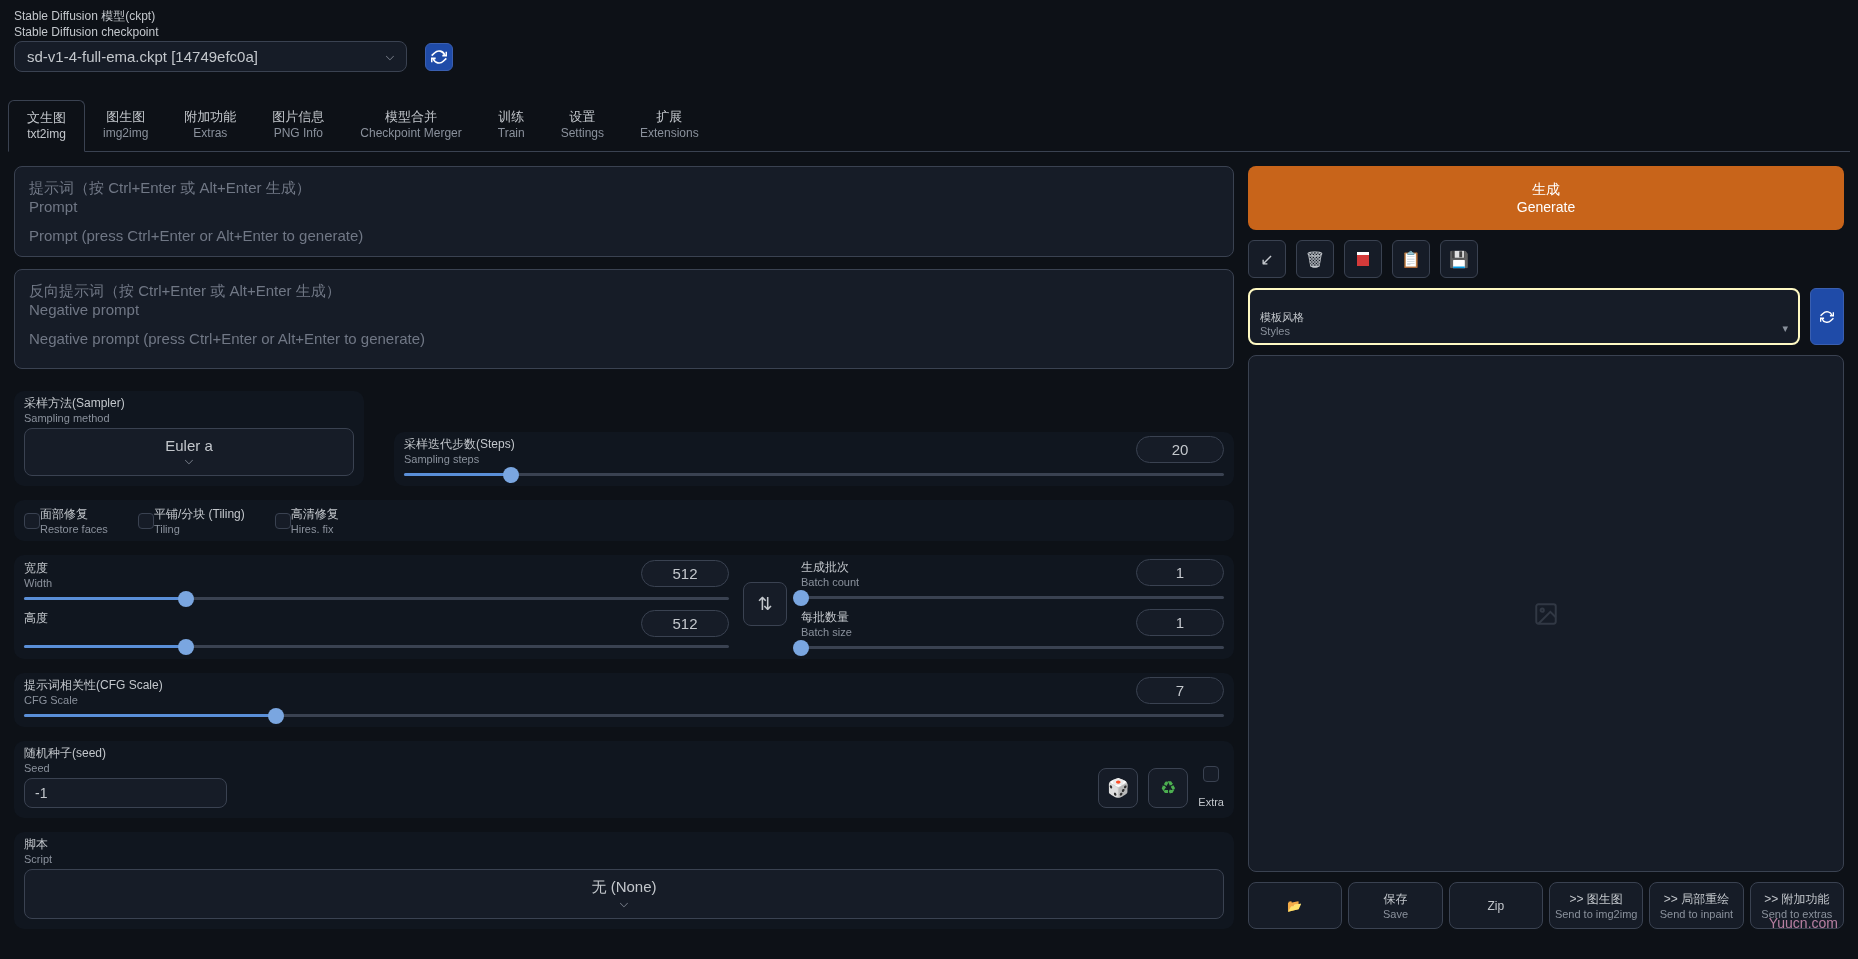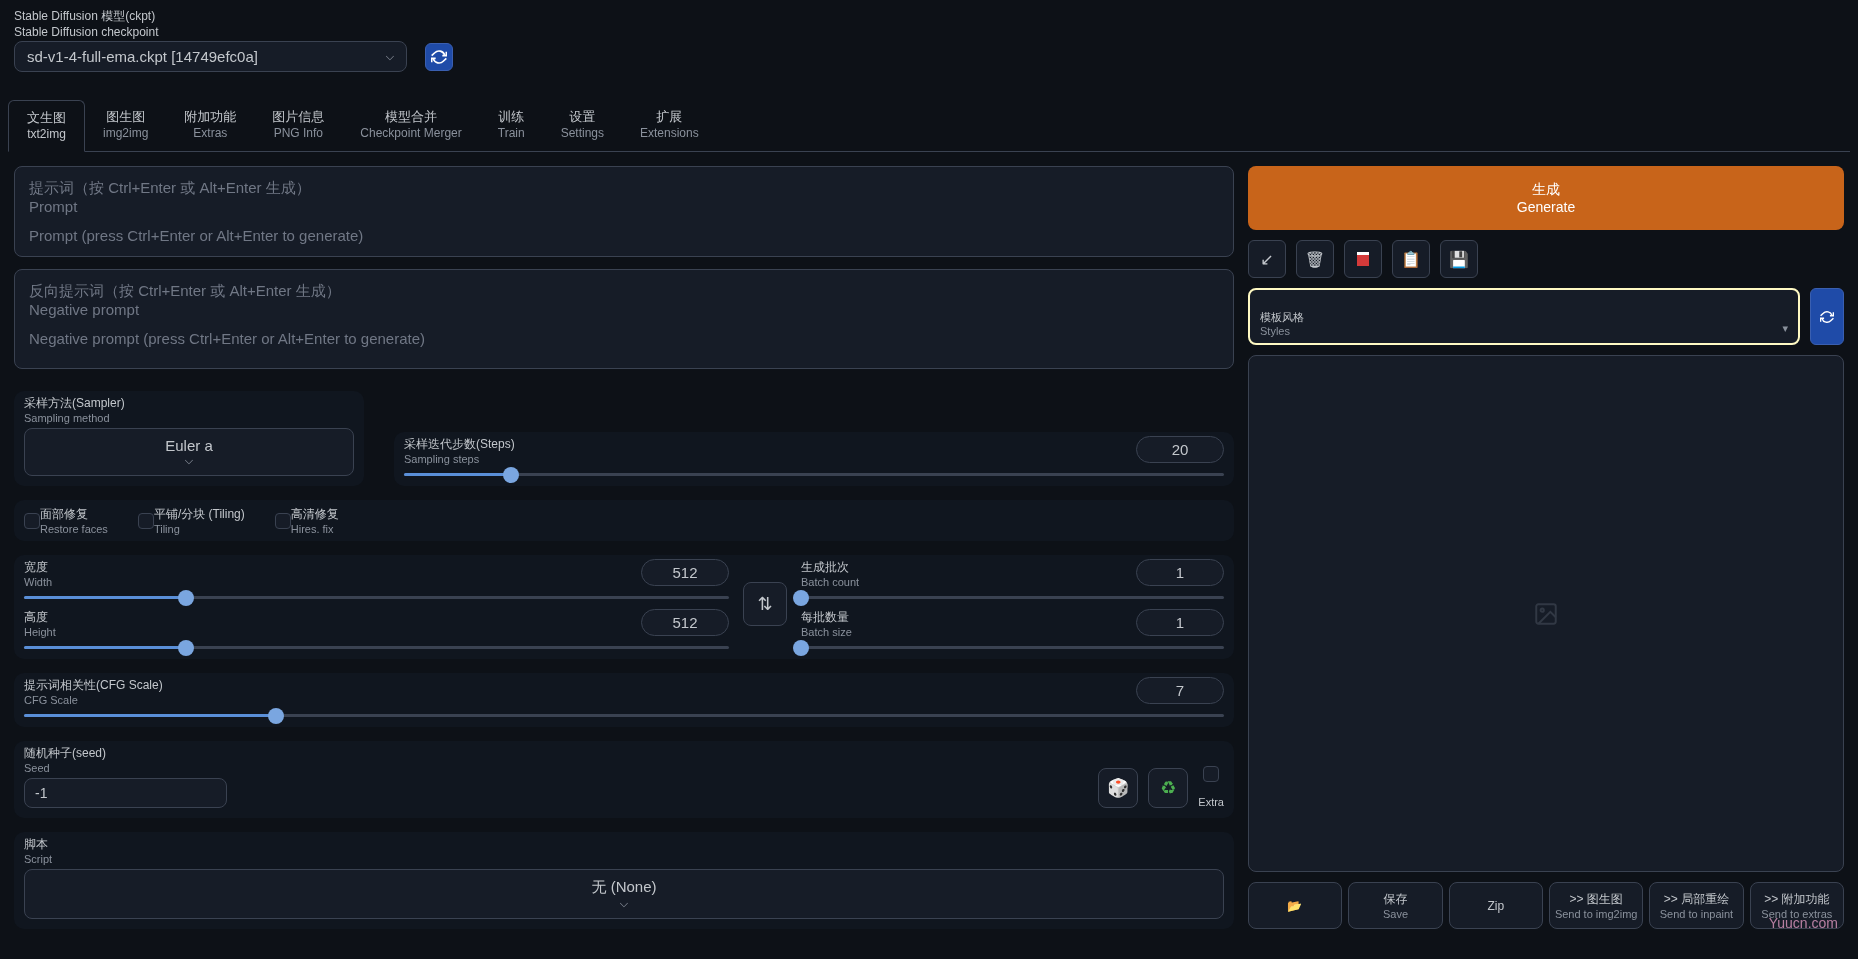--- a/index.html
+++ b/index.html
@@ -198,21 +198,20 @@
               </div>
               <div class="slider">
                   <div class="slider-fill" style="width:23%"></div>
                   <div class="slider-thumb" style="left:23%"></div>
                 </div>
             </div>
             <div>
               <div class="slider-field">
                 <div class="slider-wrap field-label">
                     <span class="cn">高度</span>
-                    <span class="en">Height</span>
                   </div>
                 <div class="number-box">512</div>
               </div>
               <div class="slider">
                   <div class="slider-fill" style="width:23%"></div>
                   <div class="slider-thumb" style="left:23%"></div>
                 </div>
             </div>
           </div>
           <div class="swap-btn">⇅</div>

